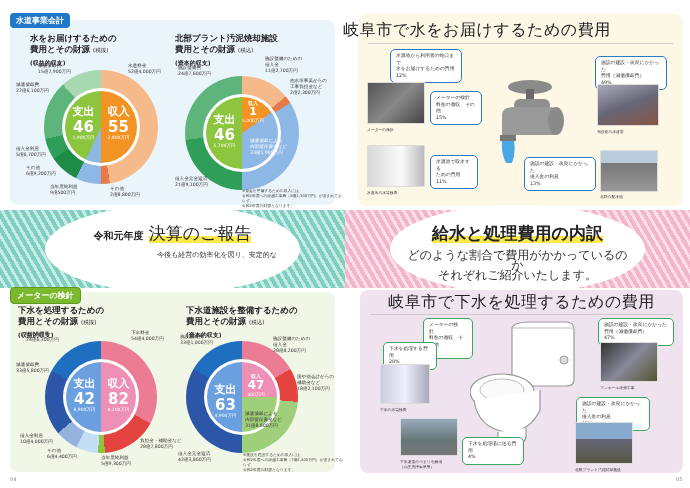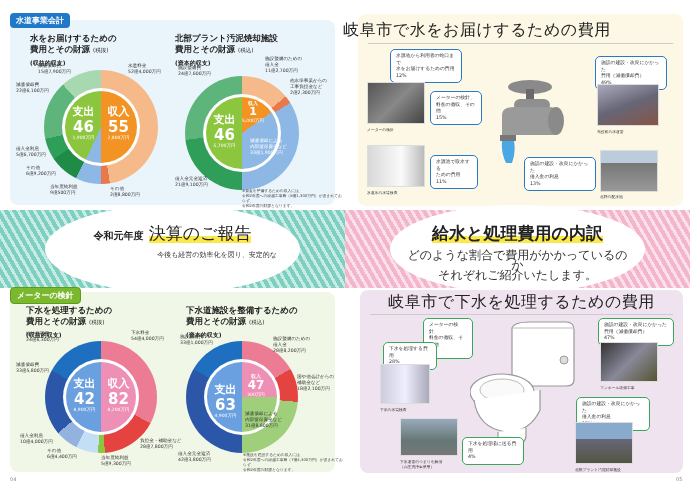--- a/index.html
+++ b/index.html
@@ -159,21 +159,21 @@
   <span style="font-size:17px;font-weight:bold;color:#222;background:linear-gradient(transparent 65%,#fbe94a 65%)">給水と処理費用の内訳</span>
 </div>
 <div class="abs" style="left:405px;top:250px;width:225px;text-align:center;font-size:12px;line-height:10px;color:#333">
   <div>どのような割合で費用がかかっているのか</div>
   <div>それぞれご紹介いたします。</div>
 </div>
 
 <div class="panel" style="left:10px;top:292px;width:325px;height:180px;background:#f1f7e6"></div>
 <div class="badge" style="left:10px;top:287px;background:#7ab82e;border:1px solid #5d9a1d">メーターの検針</div>
 
-<div class="ctitle" style="left:26px;top:305px;width:150px">
+<div class="ctitle" style="left:18px;top:305px;width:150px">
   <span>下水を処理するための</span><br>
   <span>費用とその財源</span> <small>(税抜)</small>
   <span class="csub">(収益的収支)</span>
 </div>
 <div class="donut" style="left:45px;top:341px;width:112px;height:112px;background:conic-gradient(#ec7c94 0deg 118deg,#e5433f 118deg 176deg,#8cc63f 176deg 183deg,#c4dff5 183deg 206deg,#94b2de 206deg 230deg,#2c56a8 230deg 298deg,#1f6fc0 298deg 360deg)"></div>
 <div class="hole" style="left:63px;top:359px;width:76px;height:76px"></div>
 <div class="inner" style="left:66px;top:362px;width:70px;height:70px;background:conic-gradient(#ee8fb6 0deg 180deg,#6a9fe0 180deg 360deg)"></div>
 <div class="centerL" style="left:67px;top:376px;width:35px">
   <span class="ct1">支出</span>
   <span class="ct2">42</span>

